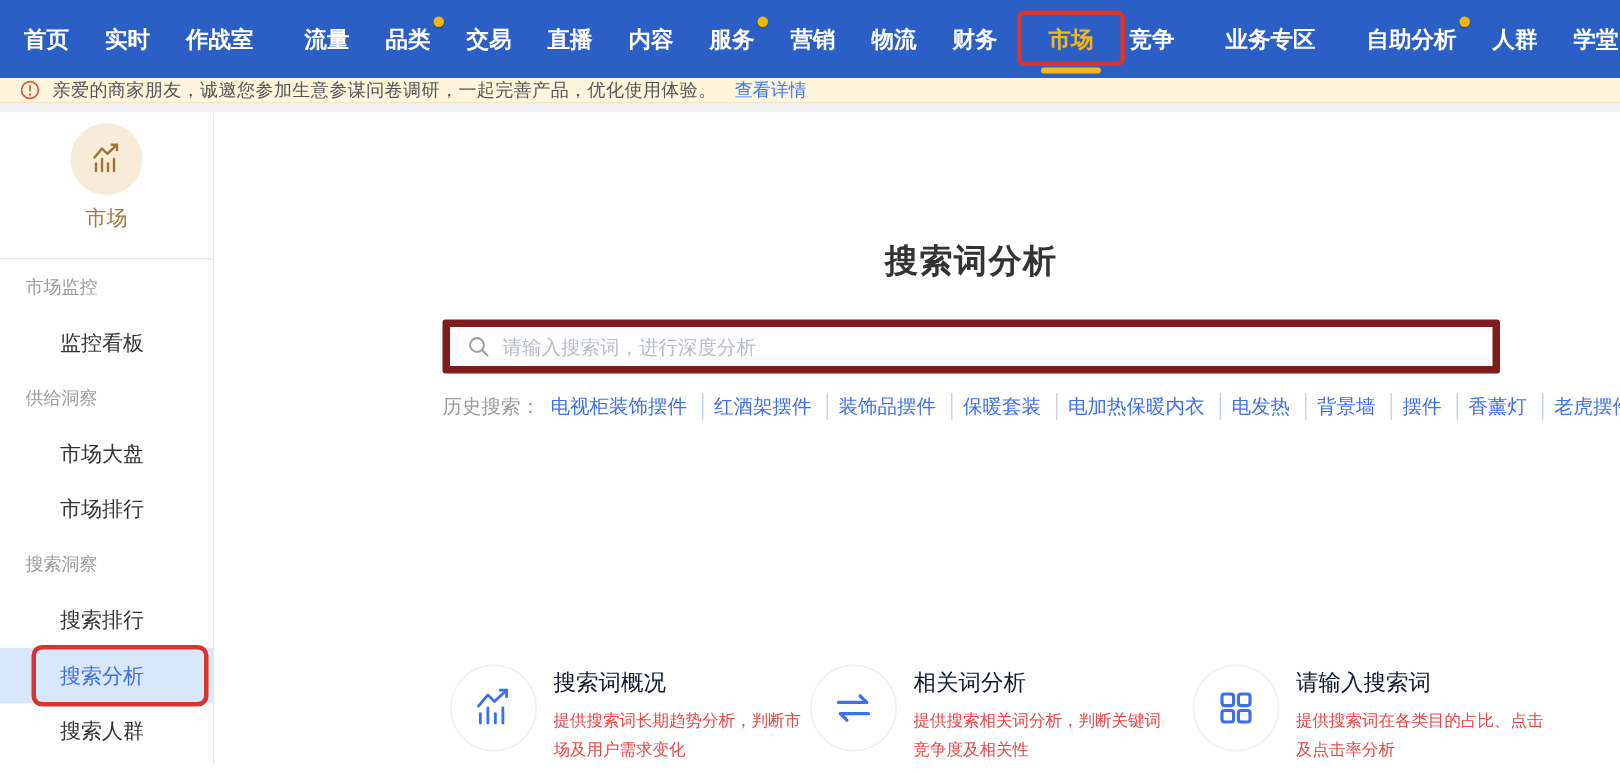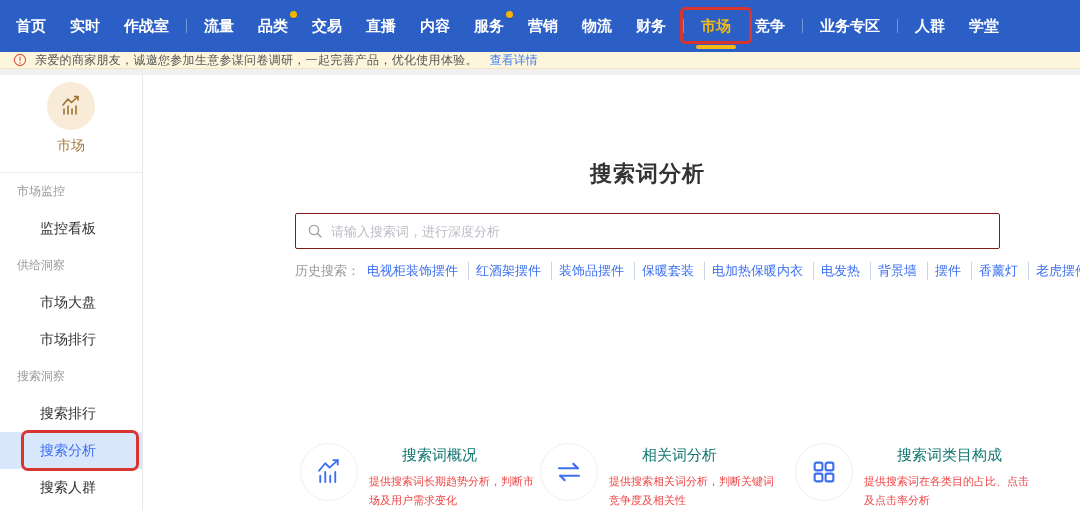--- a/index.html
+++ b/index.html
@@ -41,38 +41,38 @@
   .side-item { position:relative; height:37px; line-height:37px; padding-left:40px;
     color:#333; font-size:14px; cursor:pointer; }
   .side-item.active { background:#d8e7fb; color:#3c6ff0; }
   .side-red-box { position:absolute; left:21px; right:3px; top:-2px; bottom:-2px;
     border:3px solid #d9352f; border-radius:7px; pointer-events:none; }
 
   
   .main { flex:1; position:relative; background:#fff; }
   .search-area { margin-left:152px; width:705px; }
   .page-title { margin-top:84px; text-align:center; font-size:22px; font-weight:bold; color:#333; letter-spacing:1px; }
-  .search-box { margin-top:24px; height:36px; border:1px solid #7f1d1d; border-radius:2px;
+  .search-box { margin-top:24px; height:36px; border:5px solid #7f1d1d; border-radius:2px;
     background:#fff; display:flex; align-items:center; padding:0 11px; }
   .search-input { flex:1; border:none; outline:none; margin-left:8px; font-size:13px; color:#333; background:transparent; }
   .search-input::placeholder { color:#b9bdc6; }
   .history { margin-top:13px; font-size:13px; display:flex; white-space:nowrap; }
   .history-label { color:#999; }
   .history-term { color:#3c6ff0; text-decoration:none; cursor:pointer;
     margin-left:10px; padding-left:7px; border-left:1px solid #c9d4e8; }
   .history-term.first { border-left:none; padding-left:0; margin-left:7px; }
 
   
   .features { display:flex; margin:163px 0 0 157px; }
   .feature { display:flex; width:240px; }
   .feature:nth-child(2) { width:255px; }
   .feature-circle { width:58px; height:58px; border-radius:50%; background:#fff;
     border:1px solid #efefef; display:flex; align-items:center; justify-content:center; flex:none; }
   .feature-text { margin-left:11px; padding-top:3px; }
-  .feature-title { font-size:15px; color:#0f766e;margin-left:33px; }
+  .feature-title { font-size:15px; color:#0f172a; }
   .feature-desc { margin-top:7px; font-size:11px; color:#ef4444; line-height:19px; width:172px; }
 </style>
 </head>
 <body>
 
 <div class="screen">
 
   <nav class="topnav">
     <div class="nav-item">
         <span class="nav-label">首页</span>
@@ -120,20 +120,24 @@
       <span class="nav-red-box"></span>
     </div>
     <div class="nav-item">
         <span class="nav-label">竞争</span>
       </div>
     <div class="nav-divider"></div>
     <div class="nav-item">
         <span class="nav-label">业务专区</span>
       </div>
     <div class="nav-divider"></div>
+    <div class="nav-item">
+        <span class="nav-label">自助分析</span>
+        <span class="nav-dot"></span>
+      </div>
     <div class="nav-item">
         <span class="nav-label">人群</span>
       </div>
     <div class="nav-item">
         <span class="nav-label">学堂</span>
       </div>
   </nav>
 
   <div class="notice">
     <span class="notice-icon">
@@ -246,21 +250,21 @@
         <div class="feature">
           <div class="feature-circle">
             <svg width="28" height="28" viewBox="0 0 24 24" fill="none" stroke="#3c6ff0" stroke-width="1.8">
               <rect x="4" y="4" width="6.6" height="6.6" rx="1.4"></rect>
               <rect x="13.4" y="4" width="6.6" height="6.6" rx="1.4"></rect>
               <rect x="4" y="13.4" width="6.6" height="6.6" rx="1.4"></rect>
               <rect x="13.4" y="13.4" width="6.6" height="6.6" rx="1.4"></rect>
             </svg>
           </div>
           <div class="feature-text">
-            <div class="feature-title">搜索词类目构成</div>
+            <div class="feature-title">请输入搜索词</div>
             <div class="feature-desc">提供搜索词在各类目的占比、点击及点击率分析</div>
           </div>
         </div>
 
       </div>
     </main>
   </div>
 </div>
 
 </body></html>

